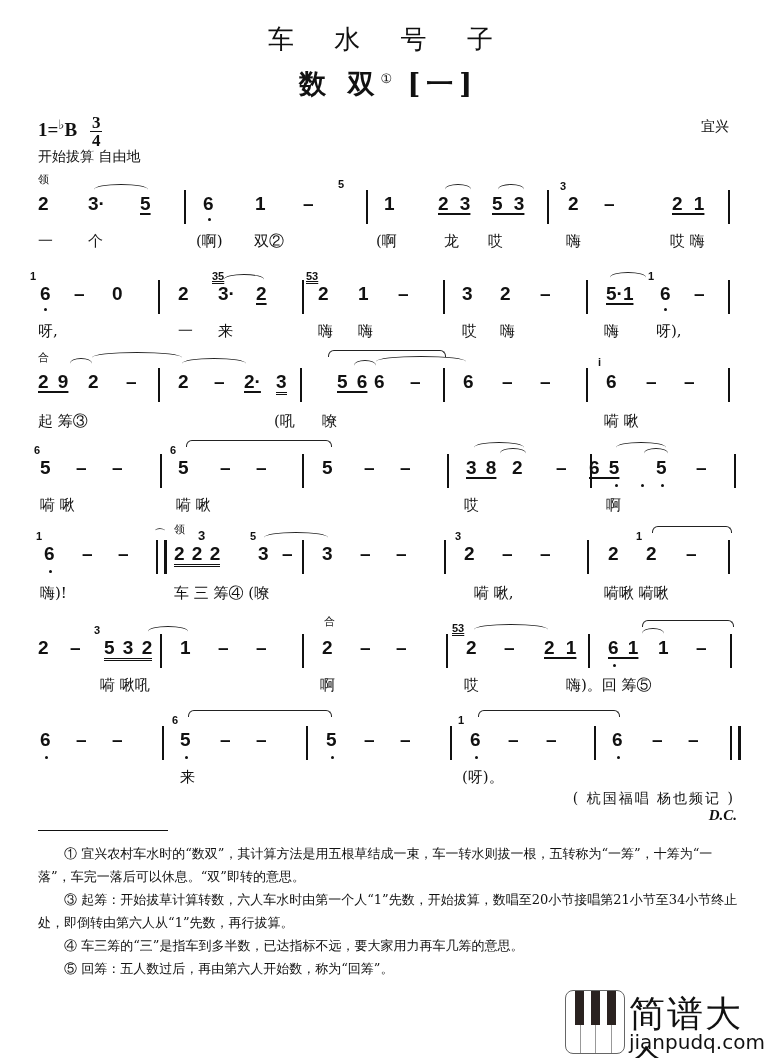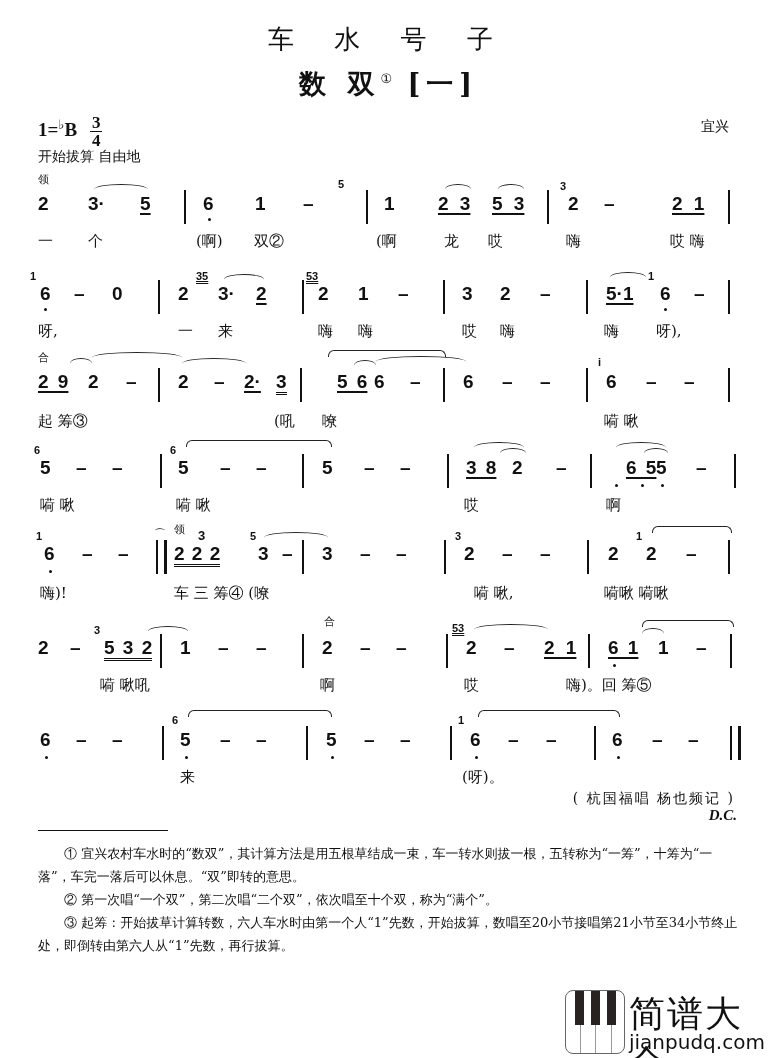--- a/index.html
+++ b/index.html
@@ -88,21 +88,21 @@
 <div class="lyr" style="left:670px;top:232px">哎 嗨</div>
 
 <div class="abs staff" style="top:276px">
   <span class="grace" style="left:30px;top:-6px">1</span>
   <span class="n" style="left:40px;top:8px">6</span>
   <div class="dot-below" style="left:44px;top:32px"></div>
   <span class="n" style="left:74px;top:8px">–</span>
   <span class="n" style="left:112px;top:8px">0</span>
   <div class="bar" style="left:158px;top:4px"></div>
   <span class="n" style="left:178px;top:8px">2</span>
-  <span class="grace" style="left:196px;top:-6px;text-decoration:underline double">35</span>
+  <span class="grace" style="left:212px;top:-6px;text-decoration:underline double">35</span>
   <div class="slur" style="left:224px;top:-2px;width:40px"></div>
   <span class="n" style="left:218px;top:8px">3·</span>
   <span class="n ul" style="left:256px;top:8px">2</span>
   <div class="bar" style="left:302px;top:4px"></div>
   <span class="grace" style="left:306px;top:-6px;text-decoration:underline double">53</span>
   <span class="n" style="left:318px;top:8px">2</span>
   <span class="n" style="left:358px;top:8px">1</span>
   <span class="n" style="left:398px;top:8px">–</span>
   <div class="bar" style="left:443px;top:4px"></div>
   <span class="n" style="left:462px;top:8px">3</span>
@@ -180,21 +180,21 @@
   <span class="n" style="left:400px;top:8px">–</span>
   <div class="bar" style="left:447px;top:4px"></div>
   <div class="slur" style="left:474px;top:-8px;width:50px"></div>
   <div class="slur" style="left:500px;top:-2px;width:26px"></div>
   <span class="n ul" style="left:466px;top:8px;word-spacing:4px">3 8</span>
   <span class="n" style="left:512px;top:8px">2</span>
   <span class="n" style="left:556px;top:8px">–</span>
   <div class="bar" style="left:590px;top:4px"></div>
   <div class="slur" style="left:616px;top:-8px;width:50px"></div>
   <div class="slur" style="left:644px;top:-2px;width:24px"></div>
-  <span class="n ul" style="left:626px;top:8px;word-spacing:4px">6 5</span>
+  <span class="n ul" style="left:589px;top:8px;word-spacing:4px">6 5</span>
   <div class="dot-below" style="left:615px;top:34px"></div>
   <div class="dot-below" style="left:641px;top:34px"></div>
   <span class="n" style="left:656px;top:8px">5</span>
   <div class="dot-below" style="left:661px;top:34px"></div>
   <span class="n" style="left:696px;top:8px">–</span>
   <div class="bar" style="left:734px;top:4px"></div>
 </div>
 <div class="lyr" style="left:40px;top:496px">嗬 啾</div>
 <div class="lyr" style="left:176px;top:496px">嗬 啾</div>
 <div class="lyr" style="left:464px;top:496px">哎</div>
@@ -305,22 +305,23 @@
 </div>
 <div class="lyr" style="left:180px;top:768px">来</div>
 <div class="lyr" style="left:462px;top:768px">(呀)。</div>
 <div class="abs dc" style="top:807px">D.C.</div>
 
 <div class="abs credit">( 杭国福唱  杨也频记 )</div>
 
 <div class="abs foot-rule"></div>
 <div class="abs notes">
   <p>① 宜兴农村车水时的“数双”，其计算方法是用五根草结成一束，车一转水则拔一根，五转称为“一筹”，十筹为“一落”，车完一落后可以休息。“双”即转的意思。</p>
-  <p>② 第一次唱“一个双”，第二次唱“二个双”，依次唱至十个双，称为“满个”。</p>
   <p>③ 起筹：开始拔草计算转数，六人车水时由第一个人“1”先数，开始拔算，数唱至20小节接唱第21小节至34小节终止处，即倒转由第六人从“1”先数，再行拔算。</p>
+  <p>④ 车三筹的“三”是指车到多半数，已达指标不远，要大家用力再车几筹的意思。</p>
+  <p>⑤ 回筹：五人数过后，再由第六人开始数，称为“回筹”。</p>
 </div>
 
 <div class="abs logo">
   <div class="keys">
     <div class="bk" style="left:9px"></div>
     <div class="bk" style="left:25px"></div>
     <div class="bk" style="left:41px"></div>
     <div class="ln" style="left:14px"></div>
     <div class="ln" style="left:29px"></div>
     <div class="ln" style="left:45px"></div>

